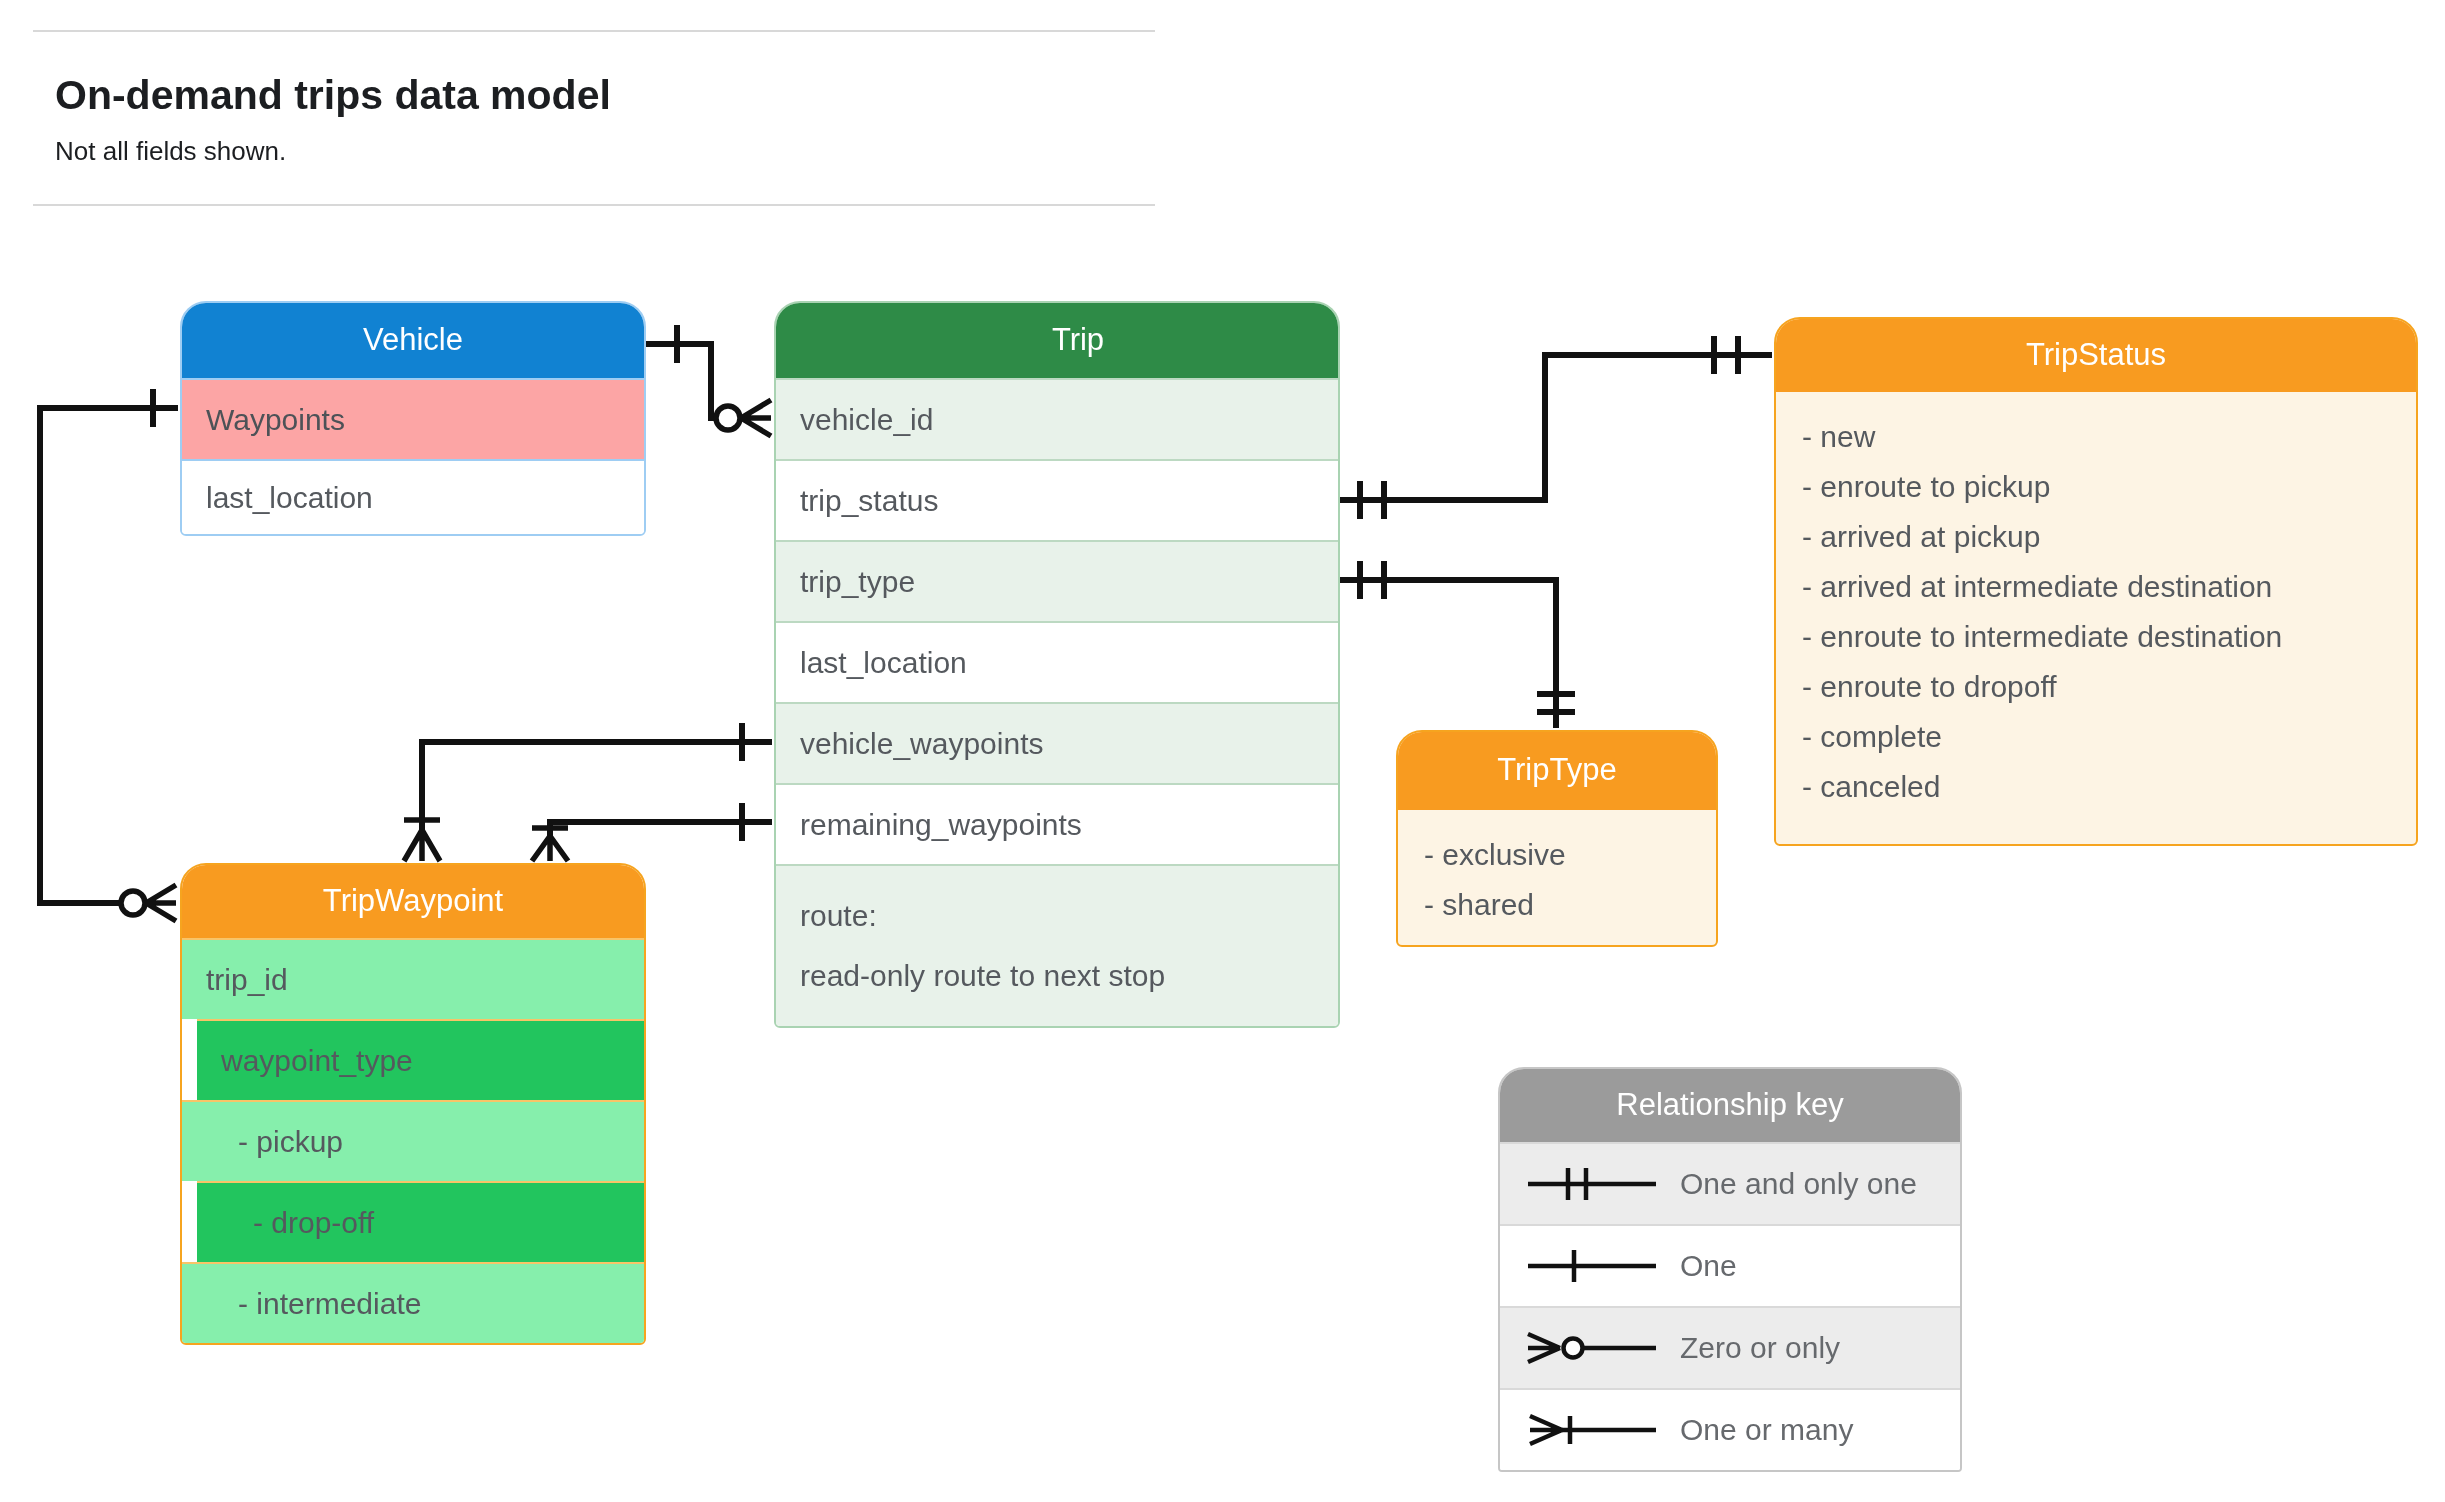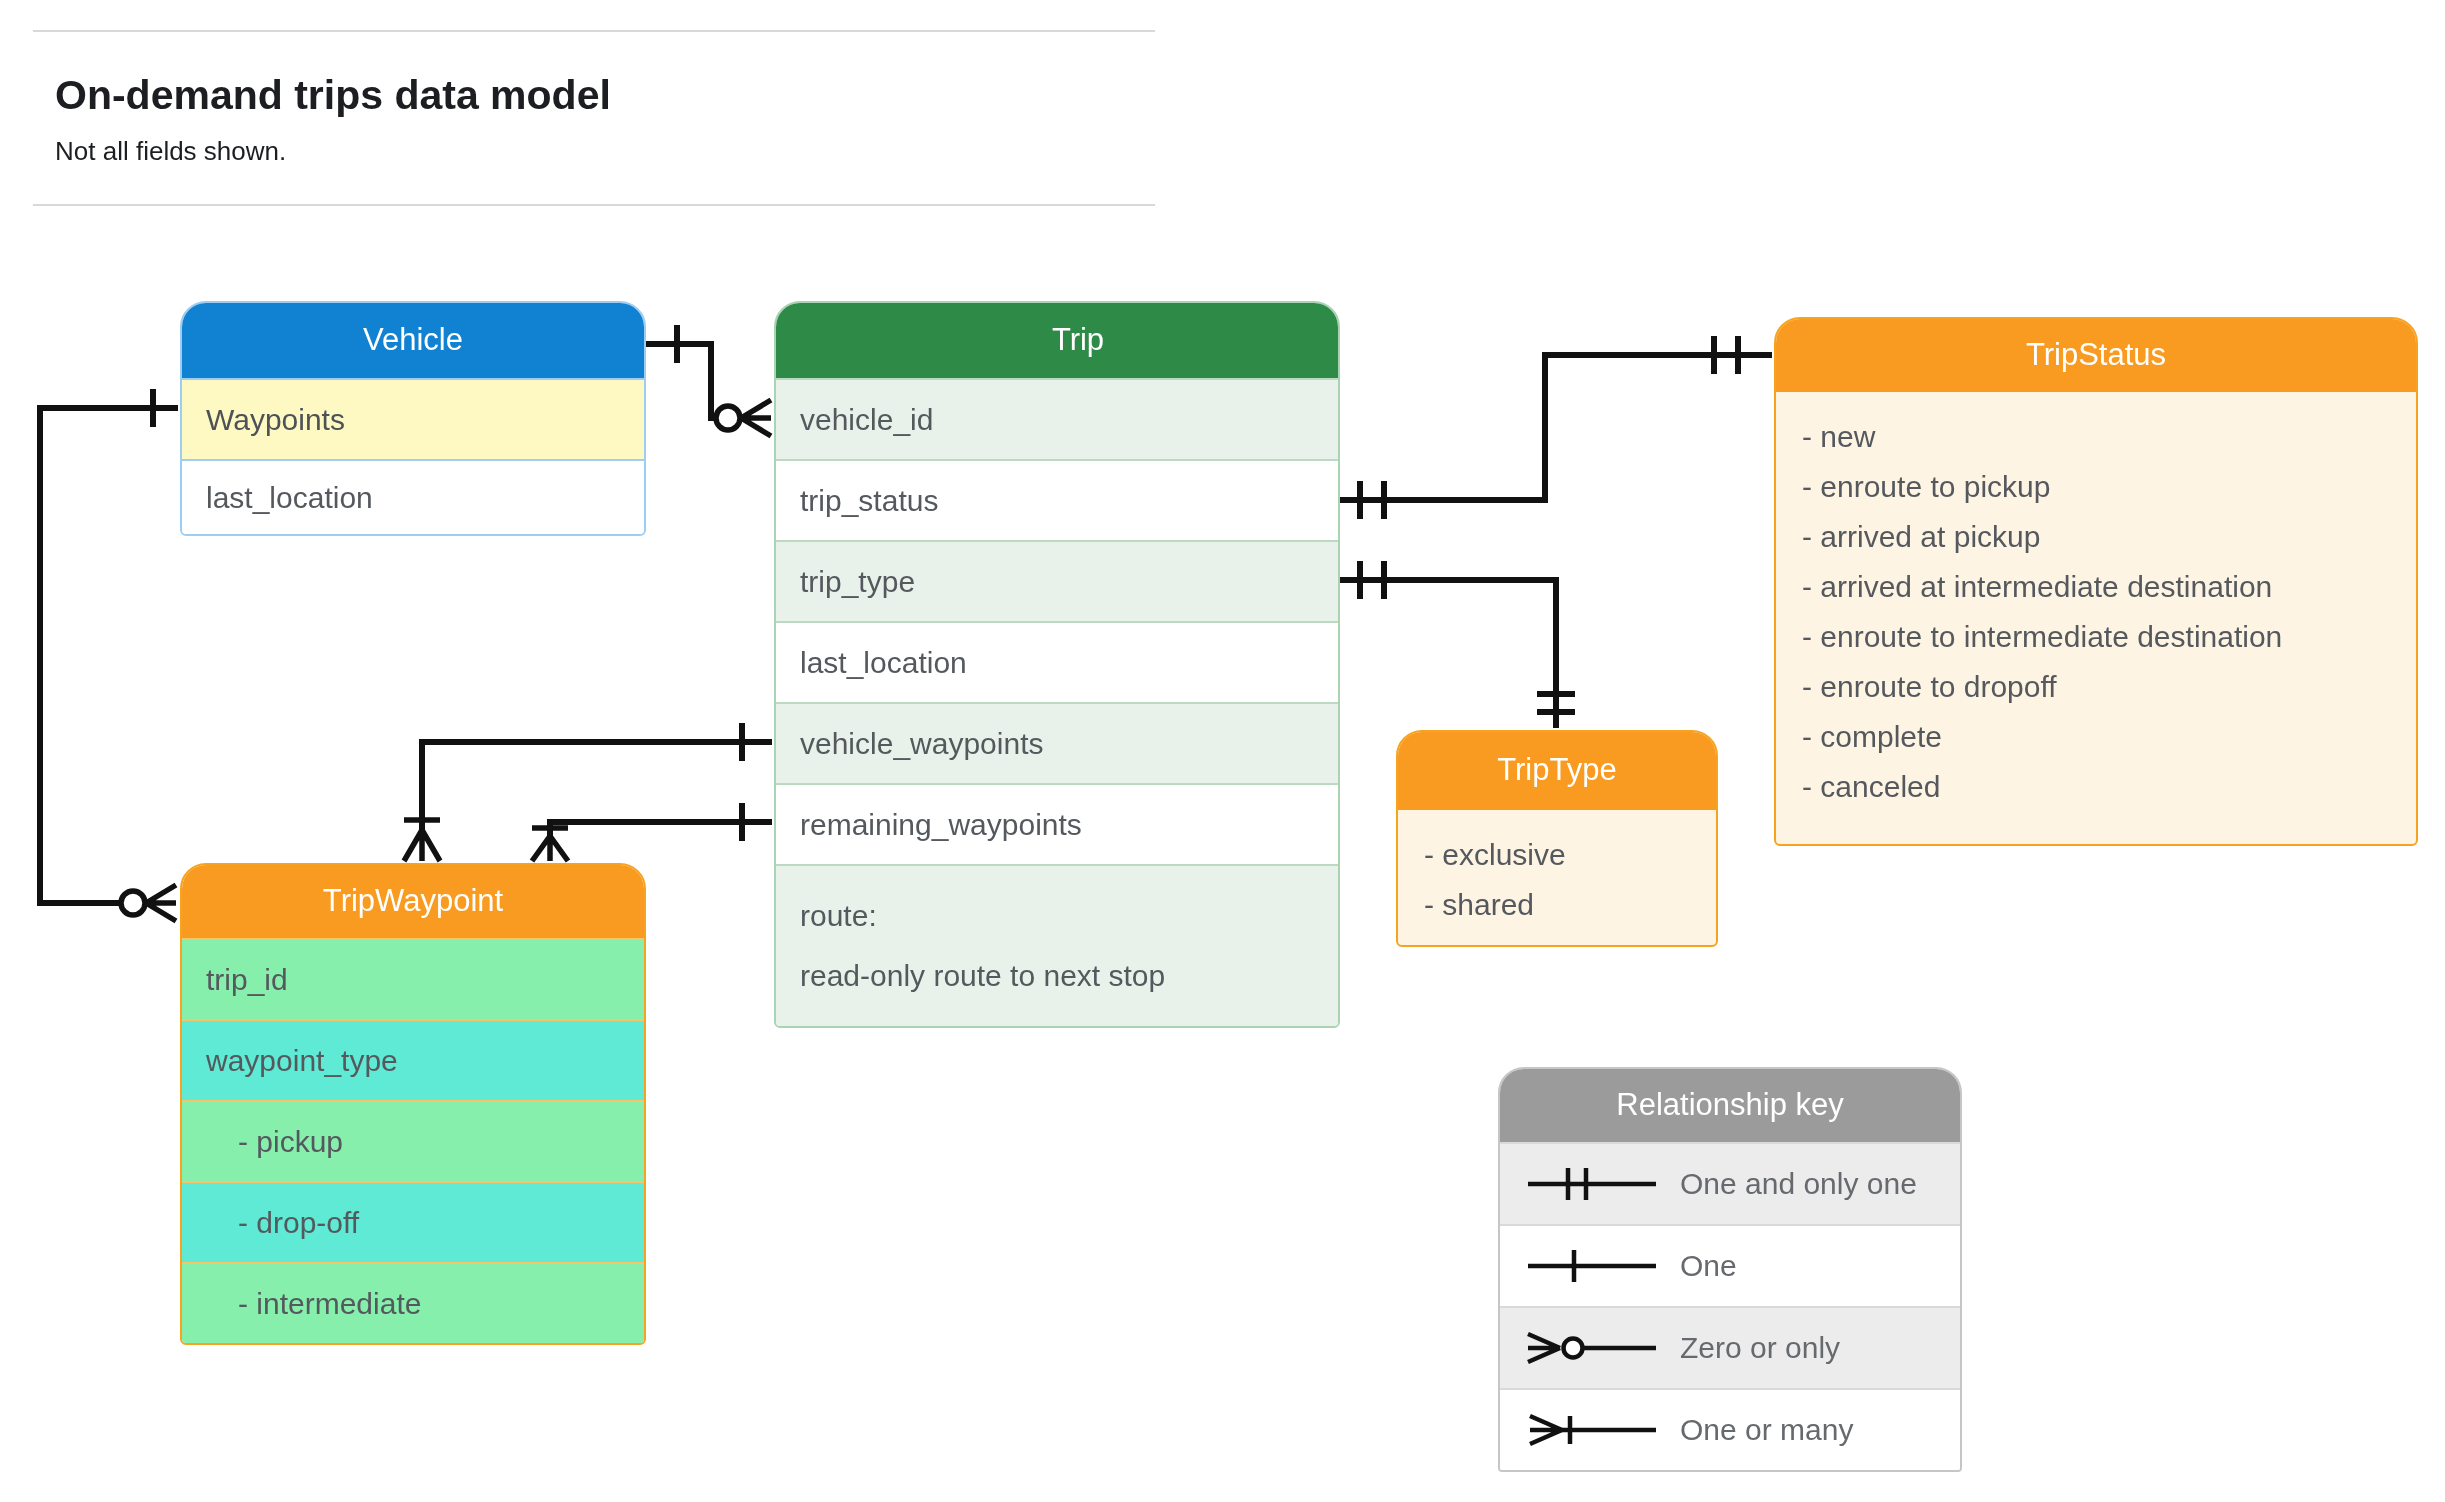--- a/index.html
+++ b/index.html
@@ -14,21 +14,21 @@
   .etable{position:absolute;box-sizing:border-box;border-radius:26px 26px 6px 6px;overflow:hidden;background:#fff;}
   .ehead{display:flex;align-items:center;justify-content:center;color:#ffffff;font-weight:normal;font-size:31px;}
   .erow{box-sizing:border-box;display:flex;align-items:center;padding-left:24px;font-size:30px;color:#55595e;}
   .erow.indent{padding-left:56px;}
 
   
   .t-vehicle{left:180px;top:301px;width:466px;border:2px solid #9ecdf3;}
   .t-vehicle .ehead{height:77px;background:#1182d2;margin:-2px -2px 0 -2px;}
   .t-vehicle .erow{border-top:2px solid #9ecdf3;}
   .t-vehicle .erow:first-of-type{border-top:none;}
-  .row-waypoints{height:81px;background:#fef9c3;color:#4d5257;}
+  .row-waypoints{height:81px;background:#fca5a5;color:#4d5257;}
   .row-lastloc{height:75px;background:#ffffff;}
 
   
   .t-trip{left:774px;top:301px;width:566px;border:2px solid #a9d3b2;}
   .t-trip .ehead{height:77px;background:#2e8b47;margin:-2px -2px 0 -2px;padding-left:42px;}
   .t-trip .erow{height:81px;border-top:2px solid #bcd9c2;}
   .t-trip .erow:first-of-type{border-top:none;}
   .g-alt{background:#e8f2ea;}
   .g-white{background:#ffffff;}
   .row-route{height:162px;display:flex;flex-direction:column;align-items:flex-start;justify-content:center;padding-left:24px;box-sizing:border-box;border-top:2px solid #bcd9c2;background:#e8f2ea;font-size:30px;color:#55595e;}
@@ -39,21 +39,21 @@
   .t-tripstatus{left:1774px;top:317px;width:644px;height:529px;border:2px solid #f6a41f;background:#fdf4e4;}
   .t-tripstatus .ehead{height:75px;}
   .t-triptype{left:1396px;top:730px;width:322px;height:217px;border:2px solid #f6a41f;background:#fdf4e4;}
   .t-triptype .ehead{height:80px;}
   .enum-body{padding:20px 28px 0 26px;font-size:30px;color:#55595e;line-height:50px;}
   .t-tripwaypoint{left:180px;top:863px;width:466px;border:2px solid #f6a41f;}
   .t-tripwaypoint .ehead{height:75px;}
   .t-tripwaypoint .erow{height:81px;border-top:2px solid #f8c468;}
   .t-tripwaypoint .erow:first-of-type{border-top:none;}
   .o-alt{background:#86efac;}
-  .o-white{background:#5eead4;}
+  .o-white{background:#22c55e;margin-left:15px;}
 
   
   .t-key{left:1498px;top:1067px;width:464px;border:2px solid #c6c6c6;border-radius:26px 26px 4px 4px;}
   .t-key .ehead{height:75px;background:#9b9b9b;margin:-2px -2px 0 -2px;}
   .key-row{box-sizing:border-box;height:82px;display:flex;align-items:center;padding-left:16px;border-top:2px solid #d9d9d9;}
   .key-row:first-of-type{border-top:none;}
   .key-alt{background:#ececec;}
   .key-white{background:#ffffff;}
   .key-label{font-size:30px;color:#66696d;margin-left:14px;}
   .key-sym{flex:0 0 150px;}

